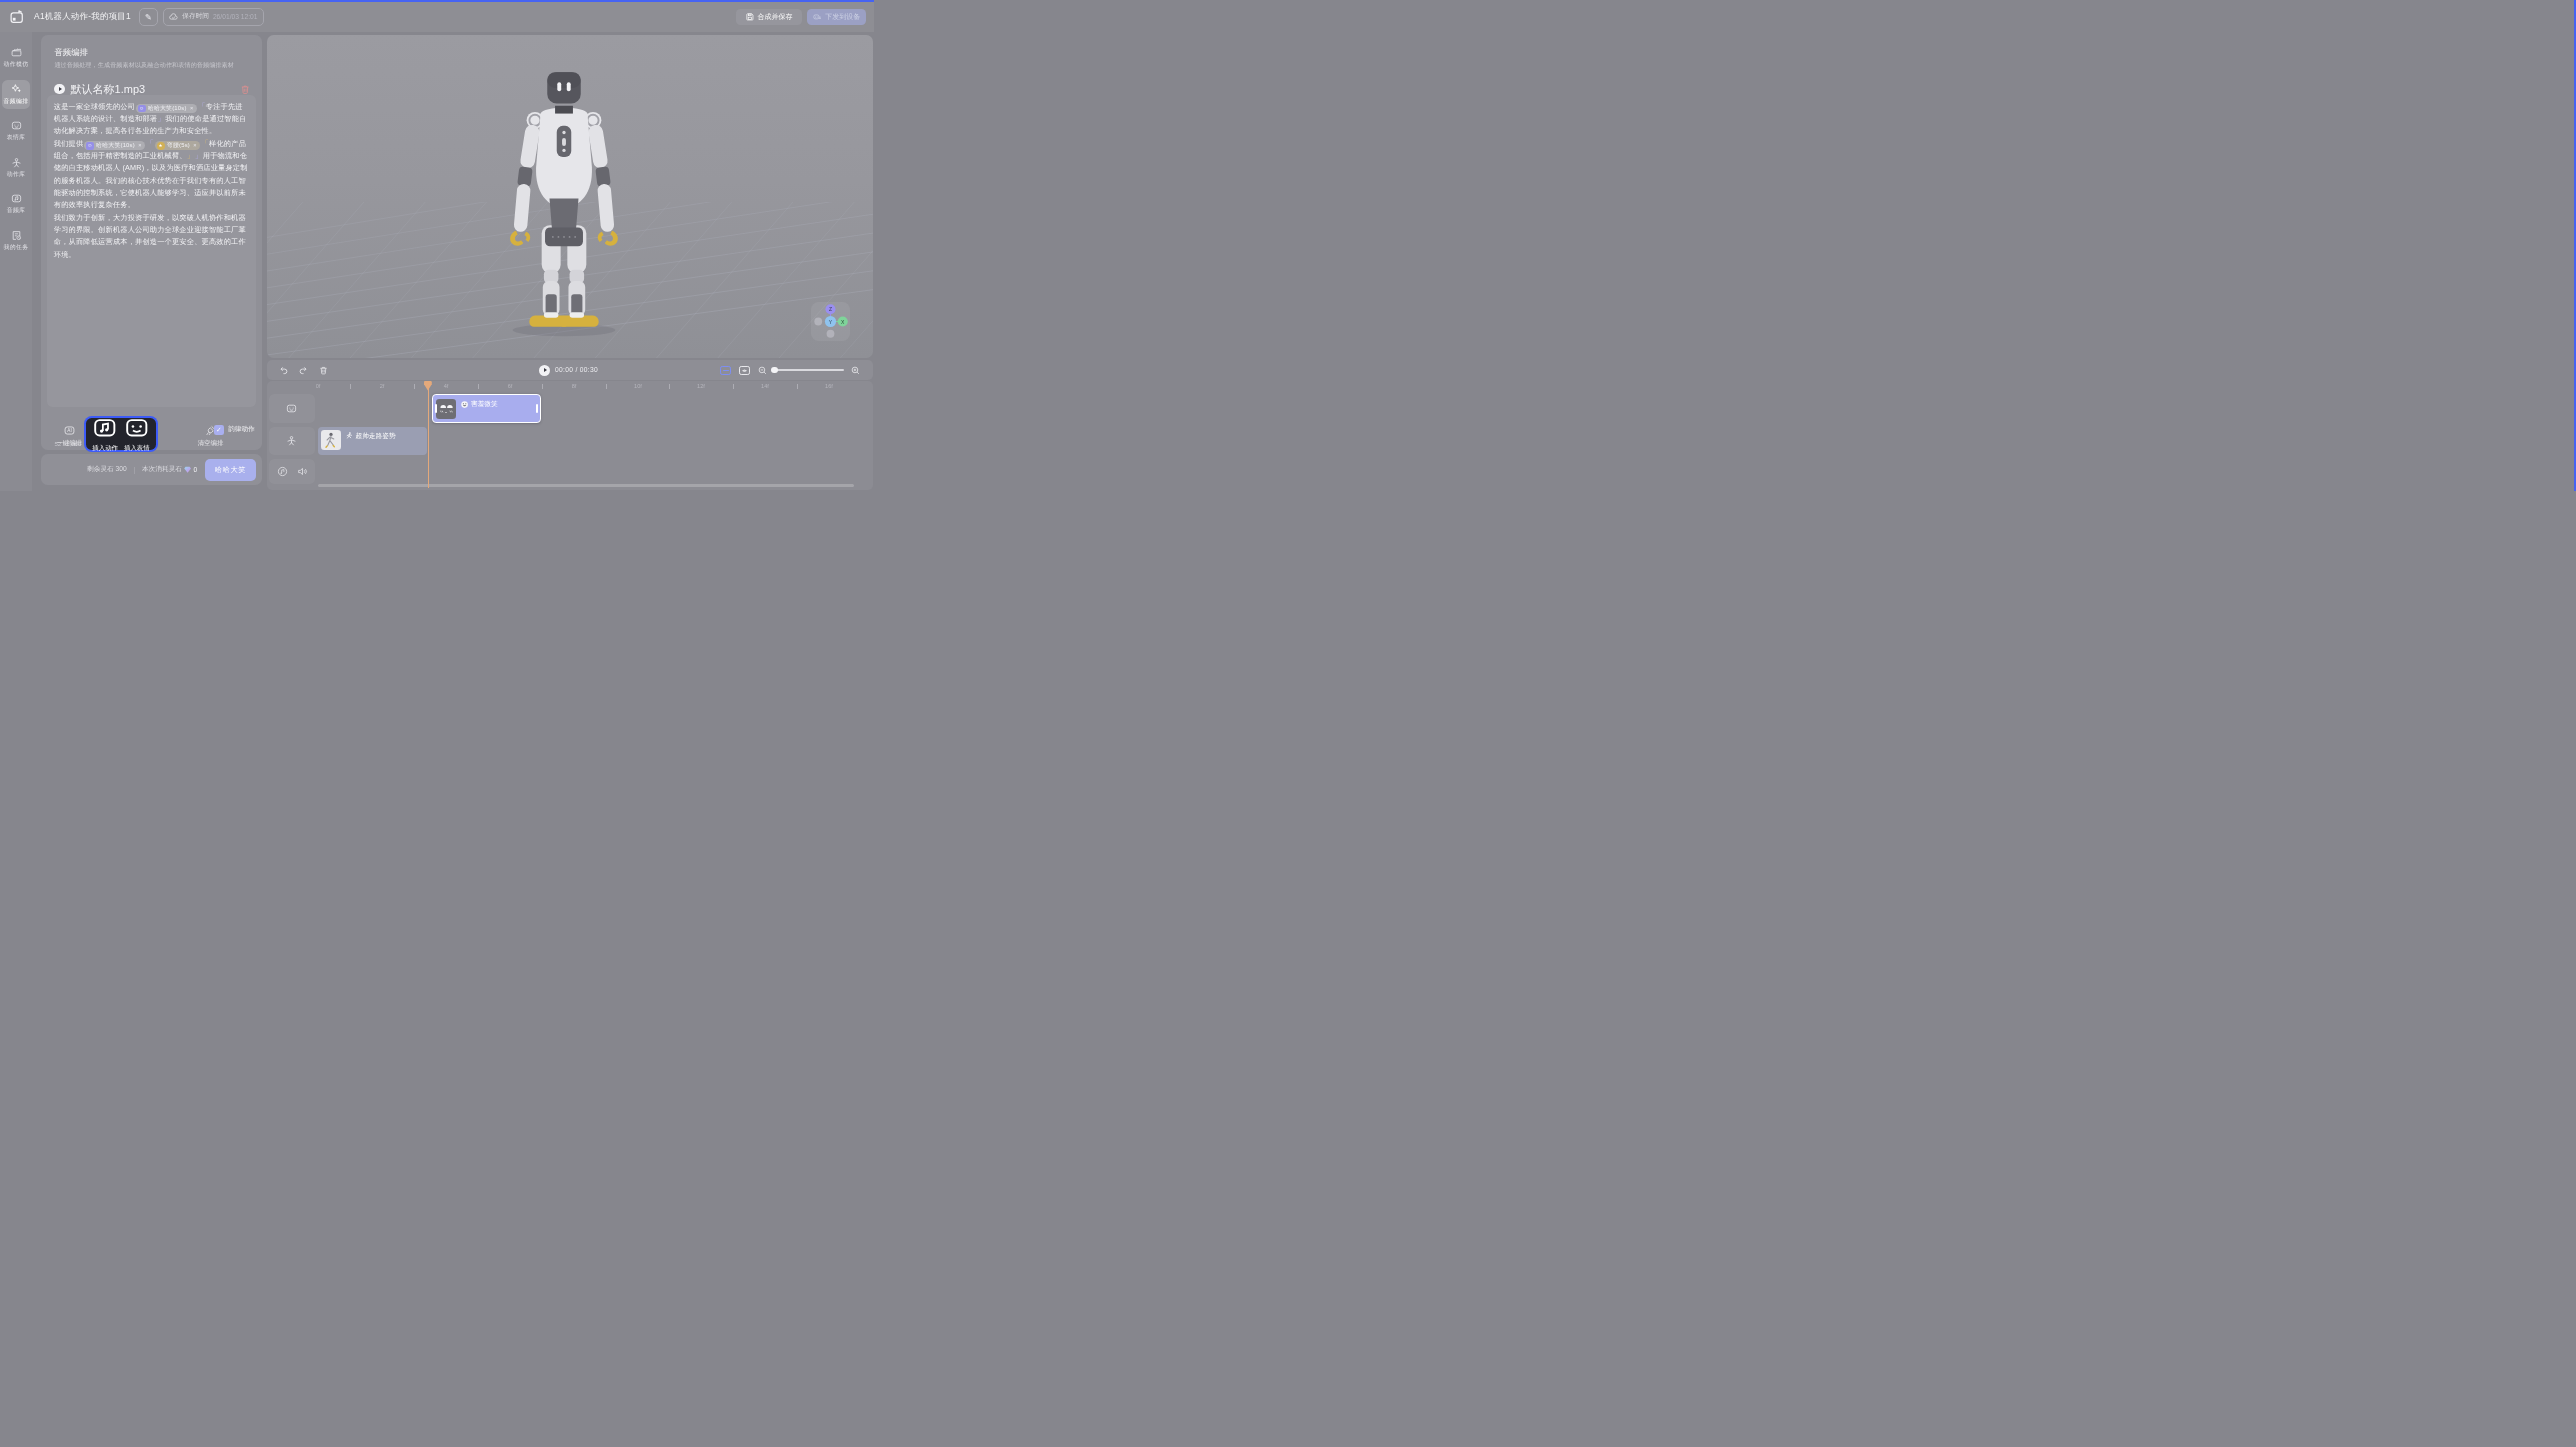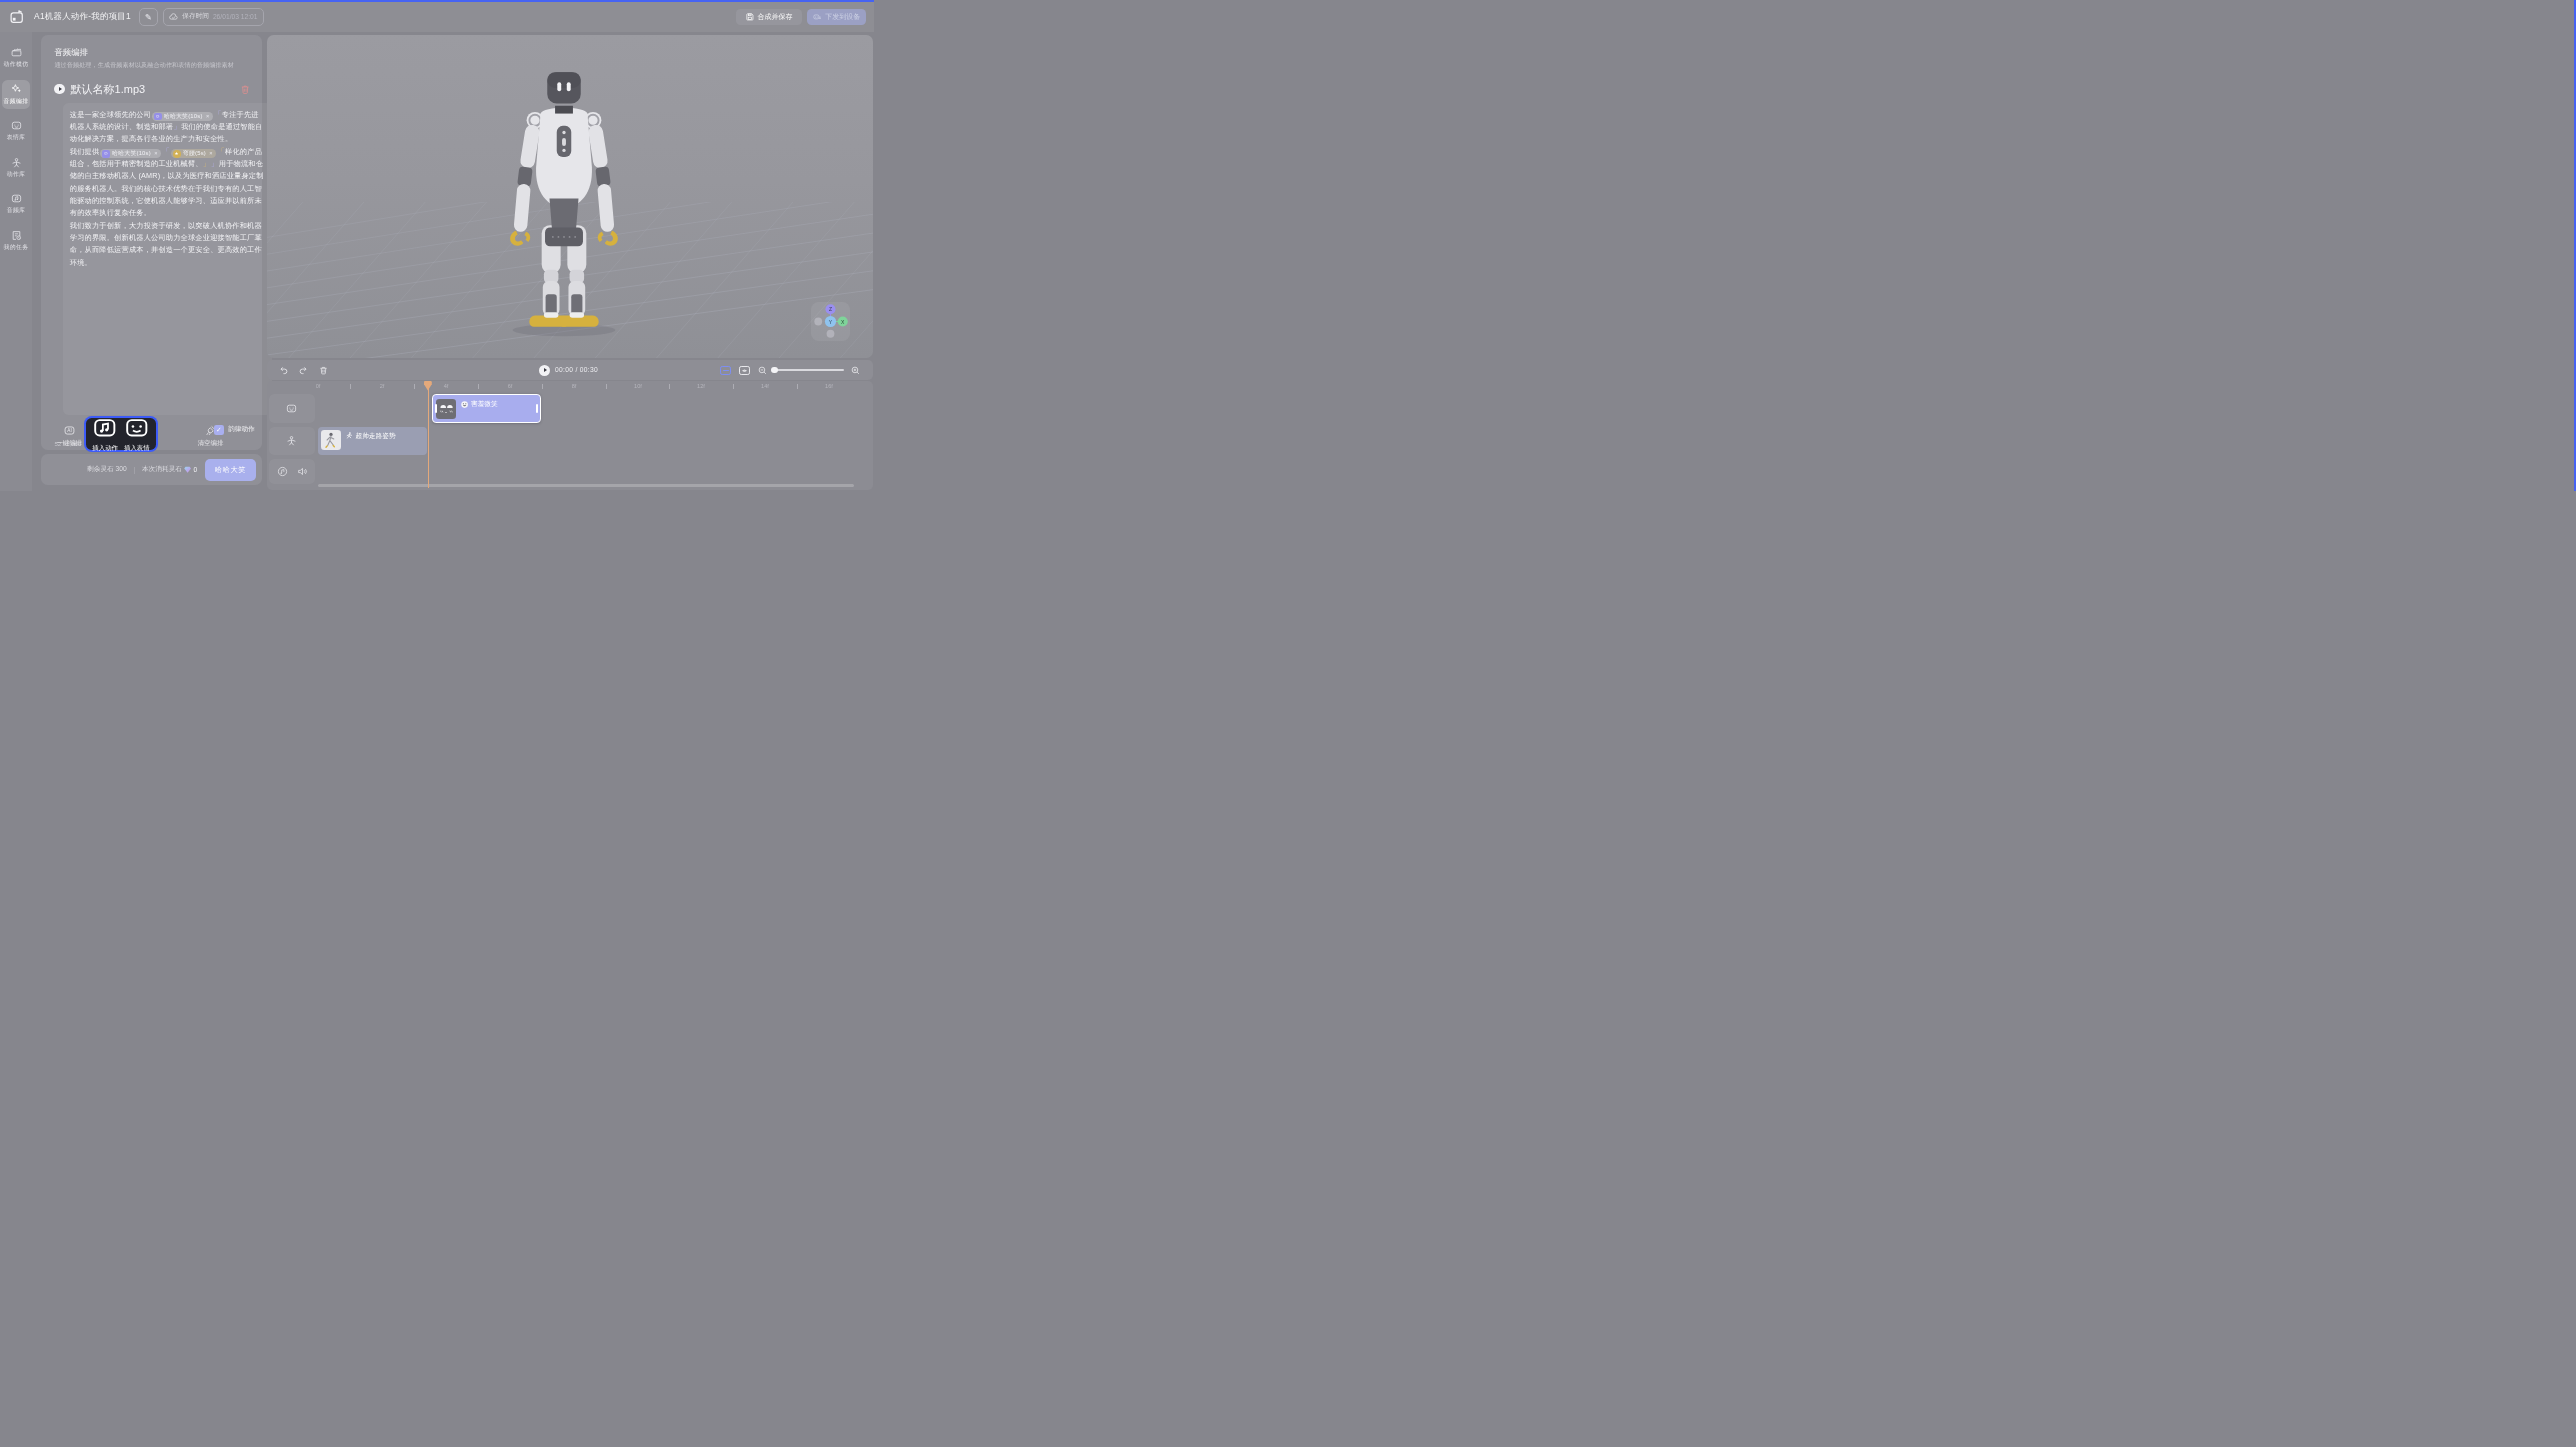--- a/index.html
+++ b/index.html
@@ -32,22 +32,22 @@
   .sico{width:11px;height:11px;display:block;}
 
   
   .panel{position:absolute;left:41px;top:35px;width:221px;height:415px;background:#909097;border-radius:6.7px;}
   .panel-title{position:absolute;left:13.4px;top:12.3px;font-size:8.4px;color:#f7f7f9;}
   .panel-sub{position:absolute;left:13.4px;top:26px;font-size:6.1px;color:#c8c8ce;letter-spacing:0.1px;}
   .audio-row{position:absolute;left:13.4px;top:48px;width:195px;height:12.3px;display:flex;align-items:center;gap:5.6px;}
   .playdot{width:10.6px;height:10.6px;border-radius:50%;background:#f2f2f5;display:flex;align-items:center;justify-content:center;}
   .playdot .tri{width:0;height:0;border-left:3.9px solid #41414a;border-top:2.5px solid transparent;border-bottom:2.5px solid transparent;margin-left:1.1px;}
   .audio-name{font-size:11px;color:#f4f4f7;flex:1;}
-  .editor{position:absolute;left:6.1px;top:68px;width:209px;height:312px;background:rgba(255,255,255,.06);border-radius:5.6px;padding:5.6px 6.7px;
-    font-size:7.2px;line-height:12.3px;color:#f4f4f7;letter-spacing:0.2px;white-space:pre-wrap;word-break:break-all;margin-left:16px;}
+  .editor{position:absolute;left:6.1px;top:60px;width:209px;height:312px;background:rgba(255,255,255,.06);border-radius:5.6px;padding:5.6px 6.7px;
+    font-size:7.2px;line-height:12.3px;color:#f4f4f7;letter-spacing:0.2px;white-space:pre-wrap;word-break:break-all;}
   .tag{display:inline-flex;align-items:center;gap:2.2px;background:rgba(255,255,255,.22);border-radius:5.6px;padding:0.6px 3.3px 0.6px 1.7px;font-size:5.9px;color:#f2f2f6;margin:0 1.1px;vertical-align:-1.1px;line-height:7.8px;}
   .tag .tx{color:#e6e6ec;font-size:5.6px;margin-left:1.1px;}
   .tag-ic{width:7.8px;height:7.8px;border-radius:2.2px;display:inline-flex;align-items:center;justify-content:center;font-size:5px;color:#fff;}
   .tag-ic.exp{background:#958fe8;}
   .tag-ic.act{background:#d2b156;border-radius:50%;font-size:4.5px;}
   .tag.gold{background:rgba(235,215,160,.28);}
   .quote{font-size:7.8px;}
   .quote.purple{color:#b7b2f2;}
   .quote.gold{color:#ddbd72;}
   .charcount{position:absolute;left:13.4px;top:405px;font-size:6.1px;color:#c6c6cc;}

